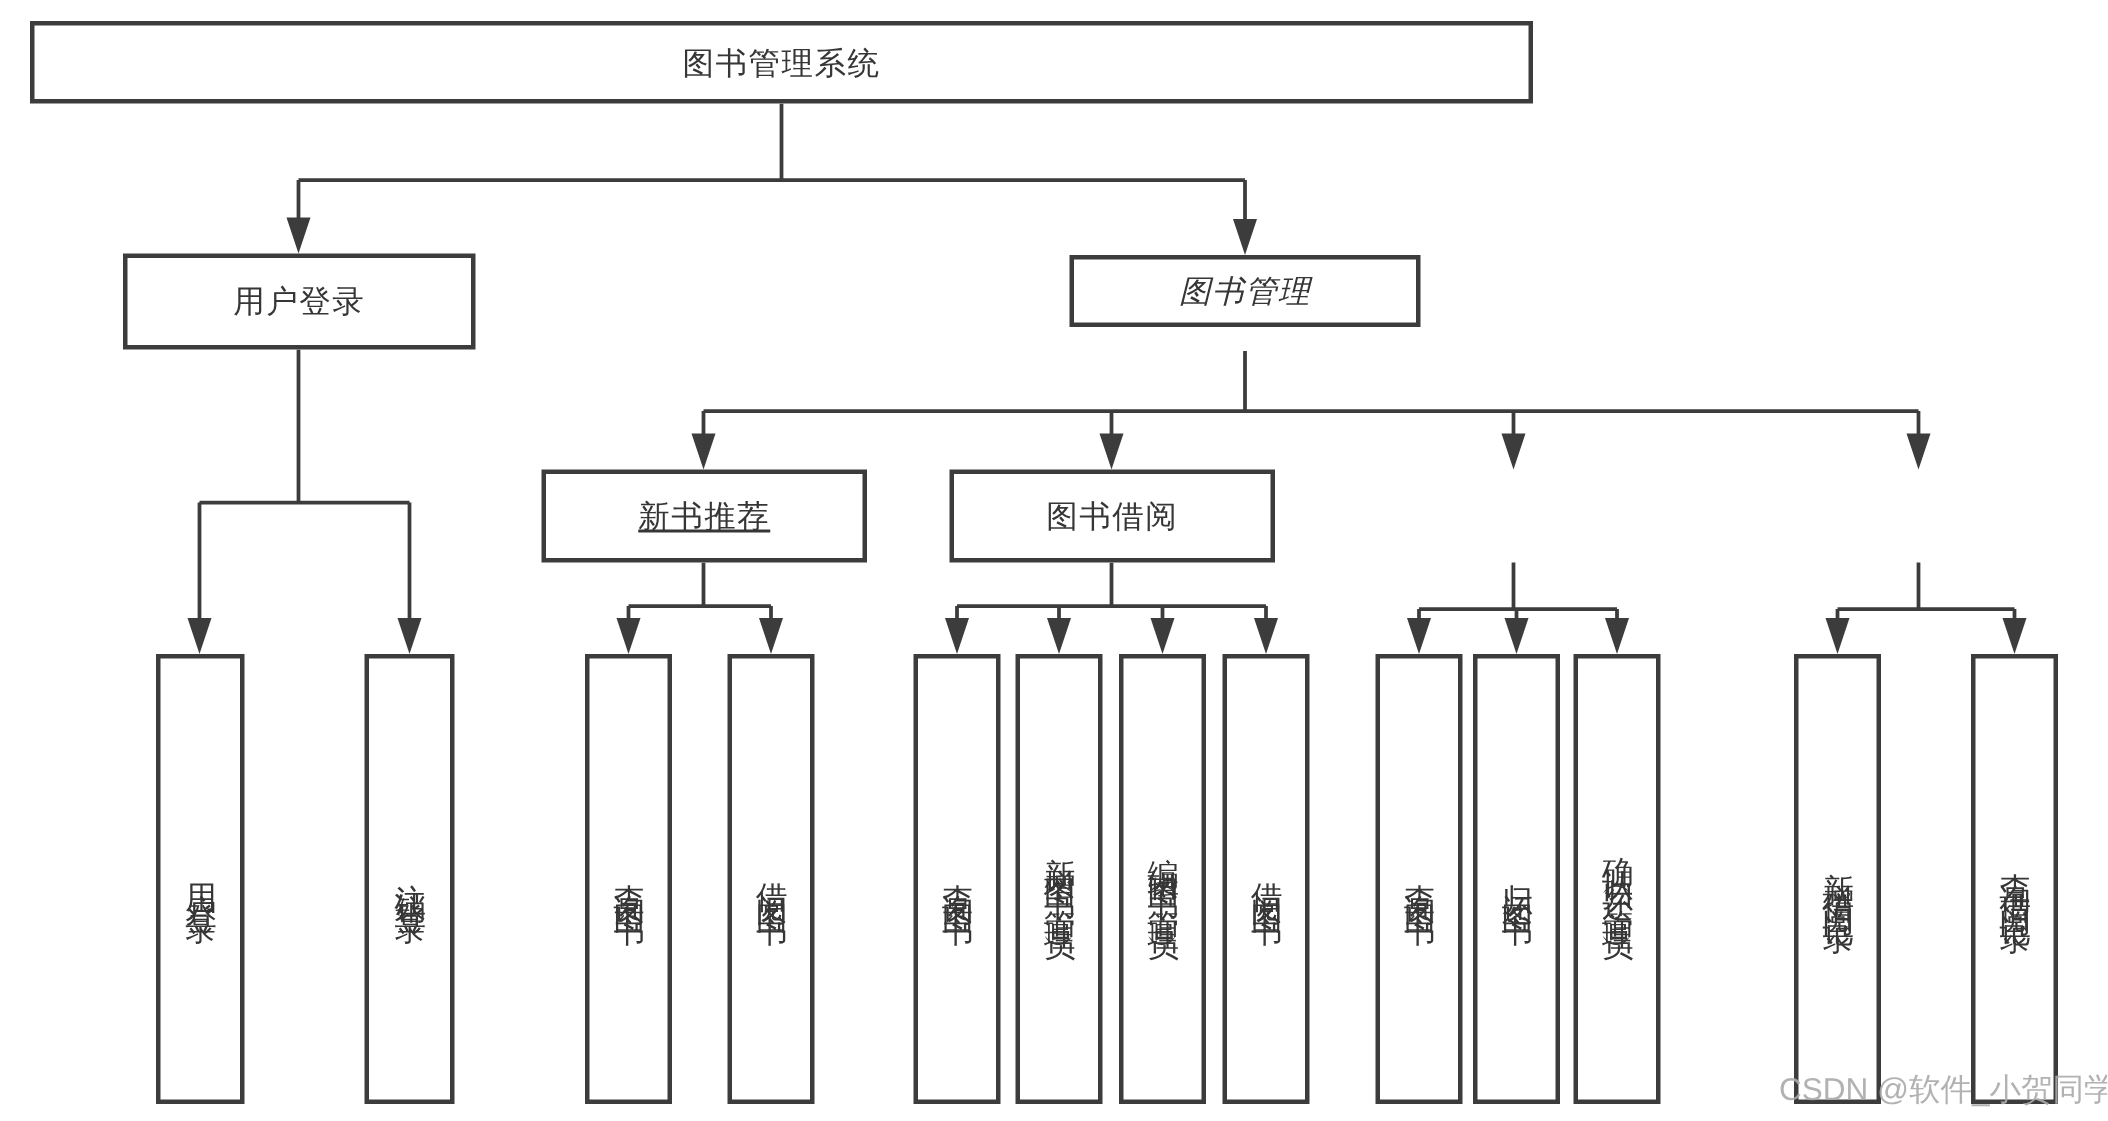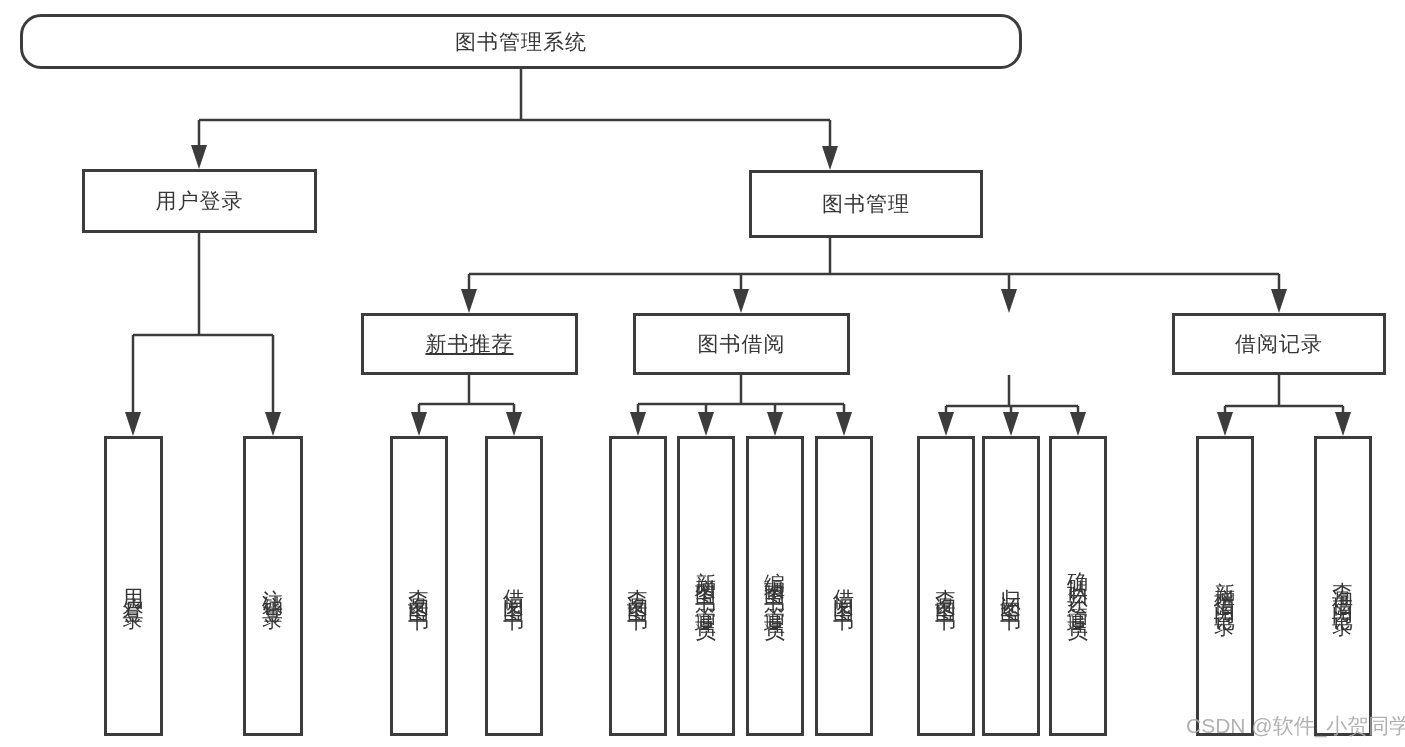--- a/index.html
+++ b/index.html
@@ -101,39 +101,36 @@
       <polygon points="767,412 783,412 775,436"></polygon>
       <polygon points="836,412 852,412 844,436"></polygon>
       <polygon points="938,412 954,412 946,436"></polygon>
       <polygon points="1003,412 1019,412 1011,436"></polygon>
       <polygon points="1070,412 1086,412 1078,436"></polygon>
       <polygon points="1217,412 1233,412 1225,436"></polygon>
       <polygon points="1335,412 1351,412 1343,436"></polygon>
     </g>
   </svg>
 
-  <div class="node h" style="left:20px; top:14px; width:1002px; height:55px;border-radius:21px;">
+  <div class="node h" style="left:20px; top:14px; width:1002px; height:55px;">
     <span>图书管理系统</span>
   </div>
 
   <div class="node h" style="left:82px; top:169px; width:235px; height:64px;">
     <span>用户登录</span>
   </div>
-  <div class="node h" style="left:749px; top:170px; width:234px; height:68px;">
+  <div class="node h" style="left:713px; top:170px; width:234px; height:48px;font-style:italic;">
     <span>图书管理</span>
   </div>
 
   <div class="node h" style="left:361px; top:313px; width:217px; height:62px;text-decoration:underline;">
     <span>新书推荐</span>
   </div>
   <div class="node h" style="left:633px; top:313px; width:217px; height:62px;">
     <span>图书借阅</span>
-  </div>
-  <div class="node h" style="left:1172px; top:313px; width:214px; height:62px;">
-    <span>借阅记录</span>
   </div>
 
   <div class="node v" style="left:104px; top:436px; width:59px; height:300px;">
     <span>用户登录</span>
   </div>
   <div class="node v" style="left:243px; top:436px; width:60px; height:300px;">
     <span>注销登录</span>
   </div>
 
   <div class="node v" style="left:390px; top:436px; width:58px; height:300px;">

